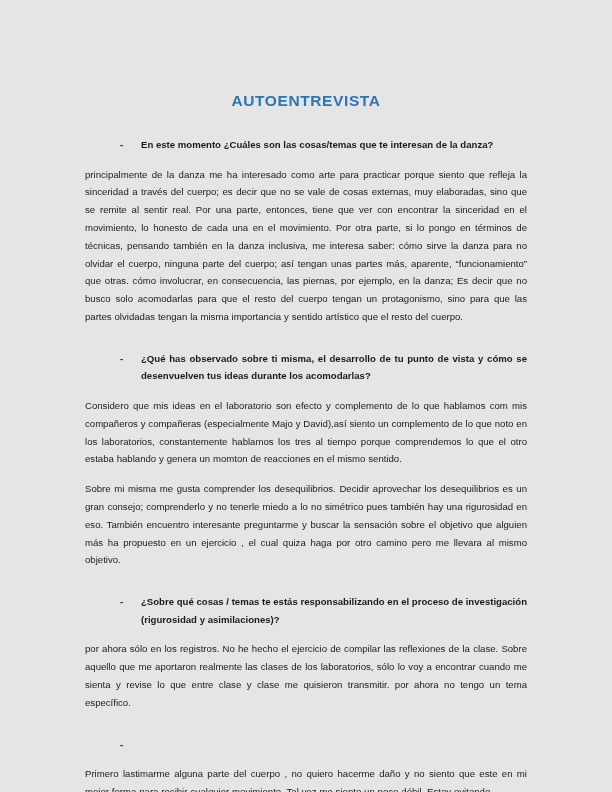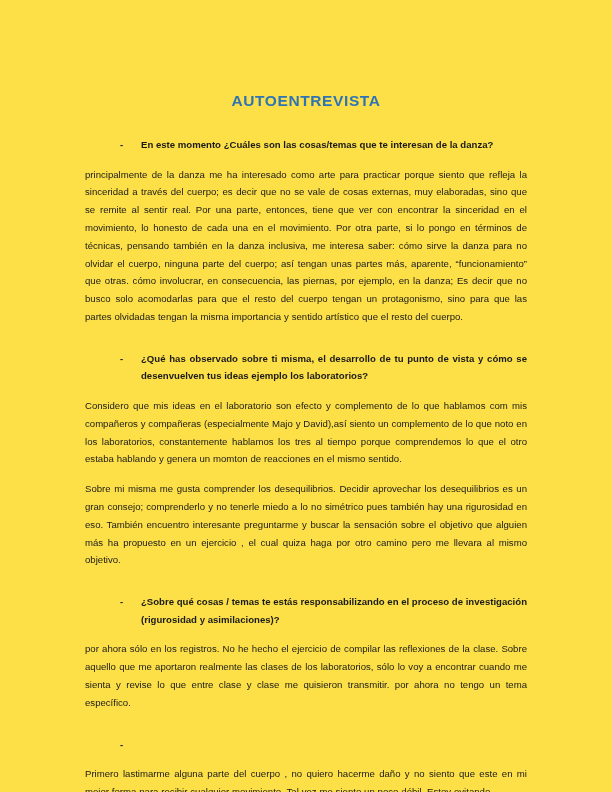--- a/index.html
+++ b/index.html
@@ -5,21 +5,21 @@
   html, body {
     margin: 0;
     padding: 0;
     background: #ffffff;
   }
   .page {
     position: relative;
     width: 612px;
     height: 792px;
     box-sizing: border-box;
-    background: #fde047;
+    background: #e5e5e5;
     padding: 92px 85px 30px 85px;
     font-family: "Liberation Sans", sans-serif;
     color: #1a1a1a;
     overflow: hidden;
   }
   .doc-title {
     margin: 0 0 26px 0;
     text-align: center;
     font-size: 15.5px;
     font-weight: 600;
@@ -74,21 +74,21 @@
       <span class="qtext">En este momento ¿Cuáles son las cosas/temas que te interesan de la danza?</span>
     </div>
     <div class="answers">
           <p class="para">principalmente de la danza me ha interesado como arte para practicar porque siento que refleja la sinceridad a través del cuerpo; es decir que no se vale de cosas externas, muy elaboradas, sino que se remite al sentir real.  Por una parte, entonces, tiene que ver con encontrar la sinceridad en el movimiento, lo honesto de cada una en el movimiento. Por otra parte, si lo pongo en términos de técnicas, pensando también en la danza inclusiva, me interesa saber: cómo sirve la danza para no olvidar el cuerpo, ninguna parte del cuerpo; así tengan unas partes más, aparente, “funcionamiento” que otras. cómo involucrar, en consecuencia, las piernas, por ejemplo, en la danza; Es decir que no busco solo acomodarlas para que el resto del cuerpo tengan un protagonismo, sino para que las partes olvidadas tengan la misma importancia y sentido artístico que el resto del cuerpo.</p>
         </div>
   </section>
 
   <section class="qa-section">
     <div class="question">
       <span class="dash">-</span>
-      <span class="qtext">¿Qué has observado sobre ti misma, el desarrollo de tu punto de vista y cómo se desenvuelven tus ideas ejemplo los laboratorios?</span>
+      <span class="qtext">¿Qué has observado sobre ti misma, el desarrollo de tu punto de vista y cómo se desenvuelven tus ideas durante los acomodarlas?</span>
     </div>
     <div class="answers">
           <p class="para">Considero que mis ideas en el laboratorio son efecto y complemento de lo que hablamos com mis compañeros y compañeras (especialmente Majo y David),así siento un complemento de lo que noto en los laboratorios, constantemente  hablamos los tres al tiempo porque comprendemos lo que el otro estaba hablando y genera un momton de reacciones en el mismo sentido.</p>
           <p class="para">Sobre mi misma me gusta comprender los desequilibrios. Decidir aprovechar los desequilibrios es un gran consejo; comprenderlo y  no tenerle miedo a lo no simétrico pues  también hay una rigurosidad en eso. También encuentro interesante  preguntarme y buscar la sensación  sobre el objetivo que alguien más ha propuesto en un ejercicio , el cual quiza haga  por otro camino pero me llevara  al mismo objetivo.</p>
         </div>
   </section>
 
   <section class="qa-section">
     <div class="question">
       <span class="dash">-</span>

